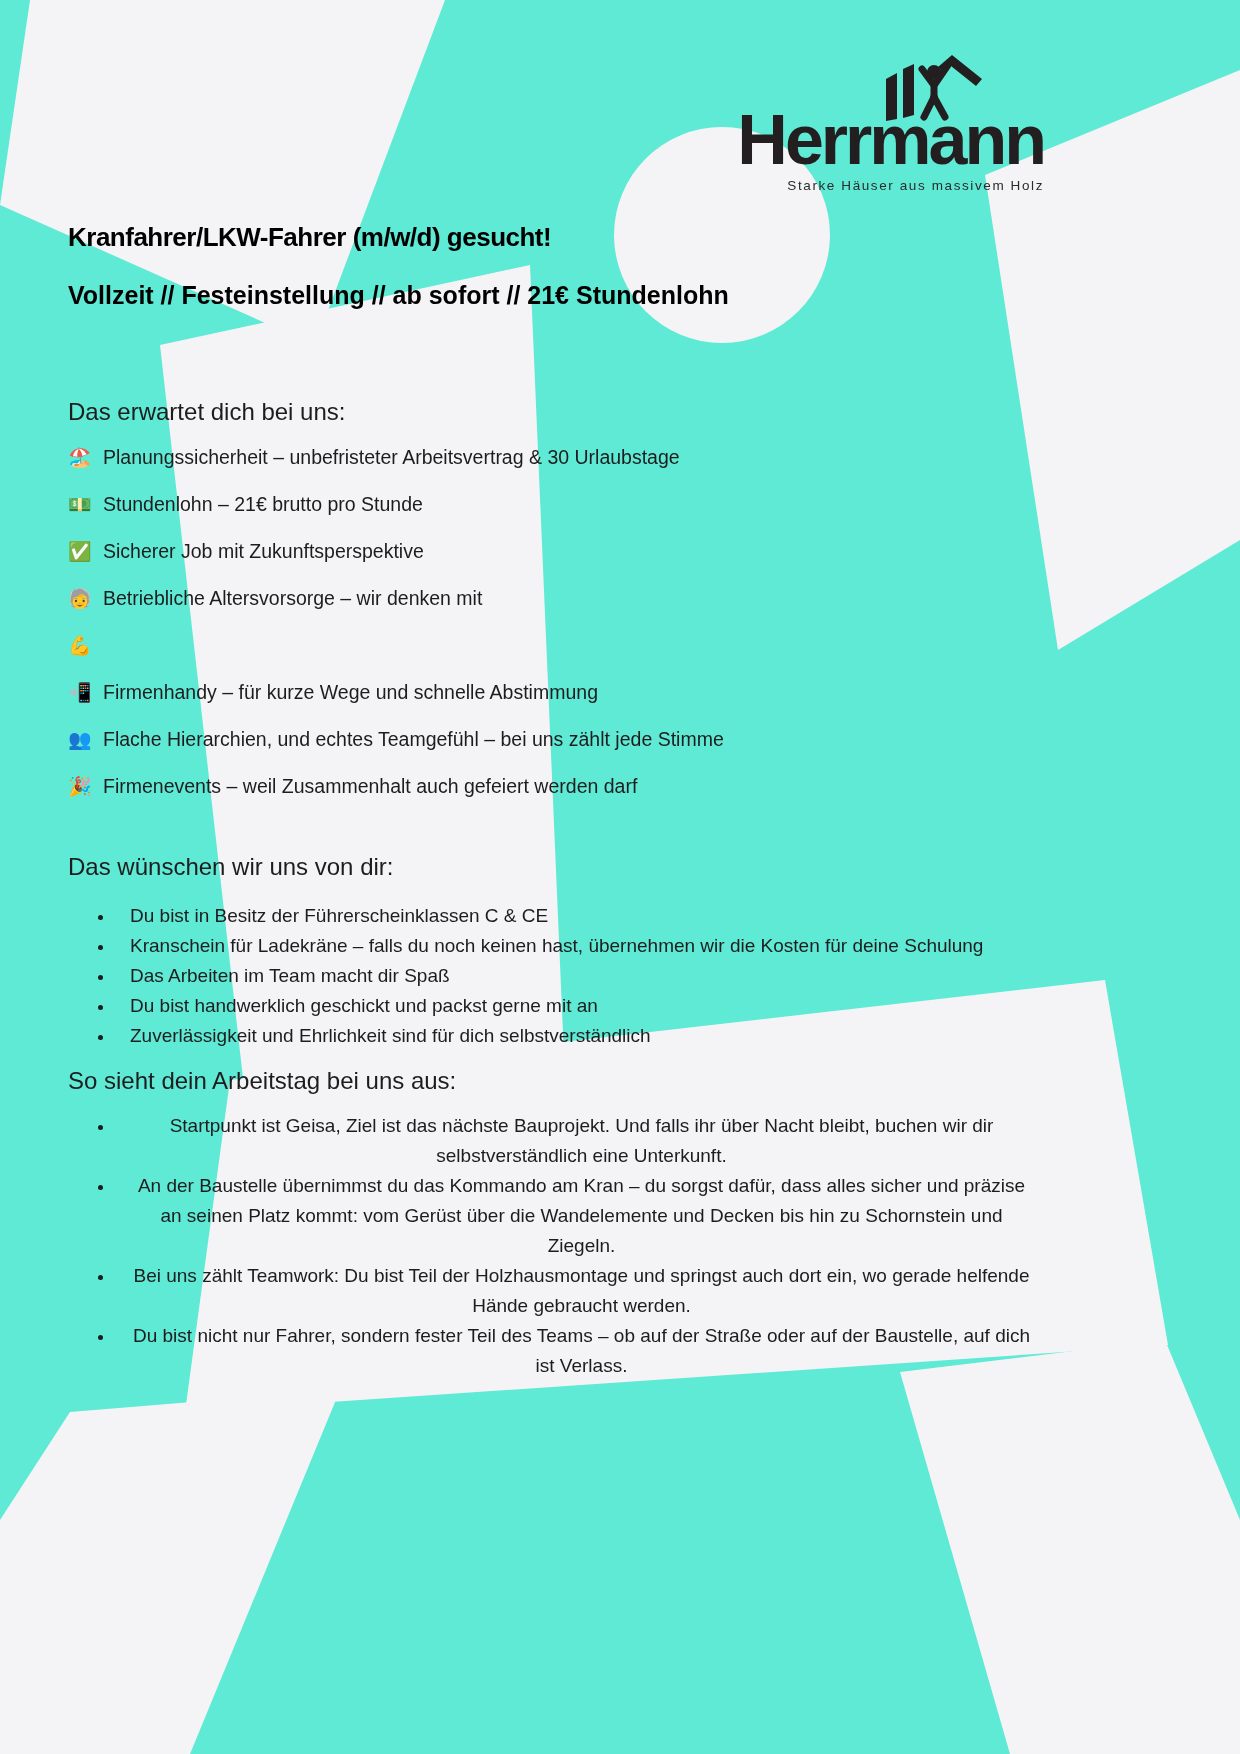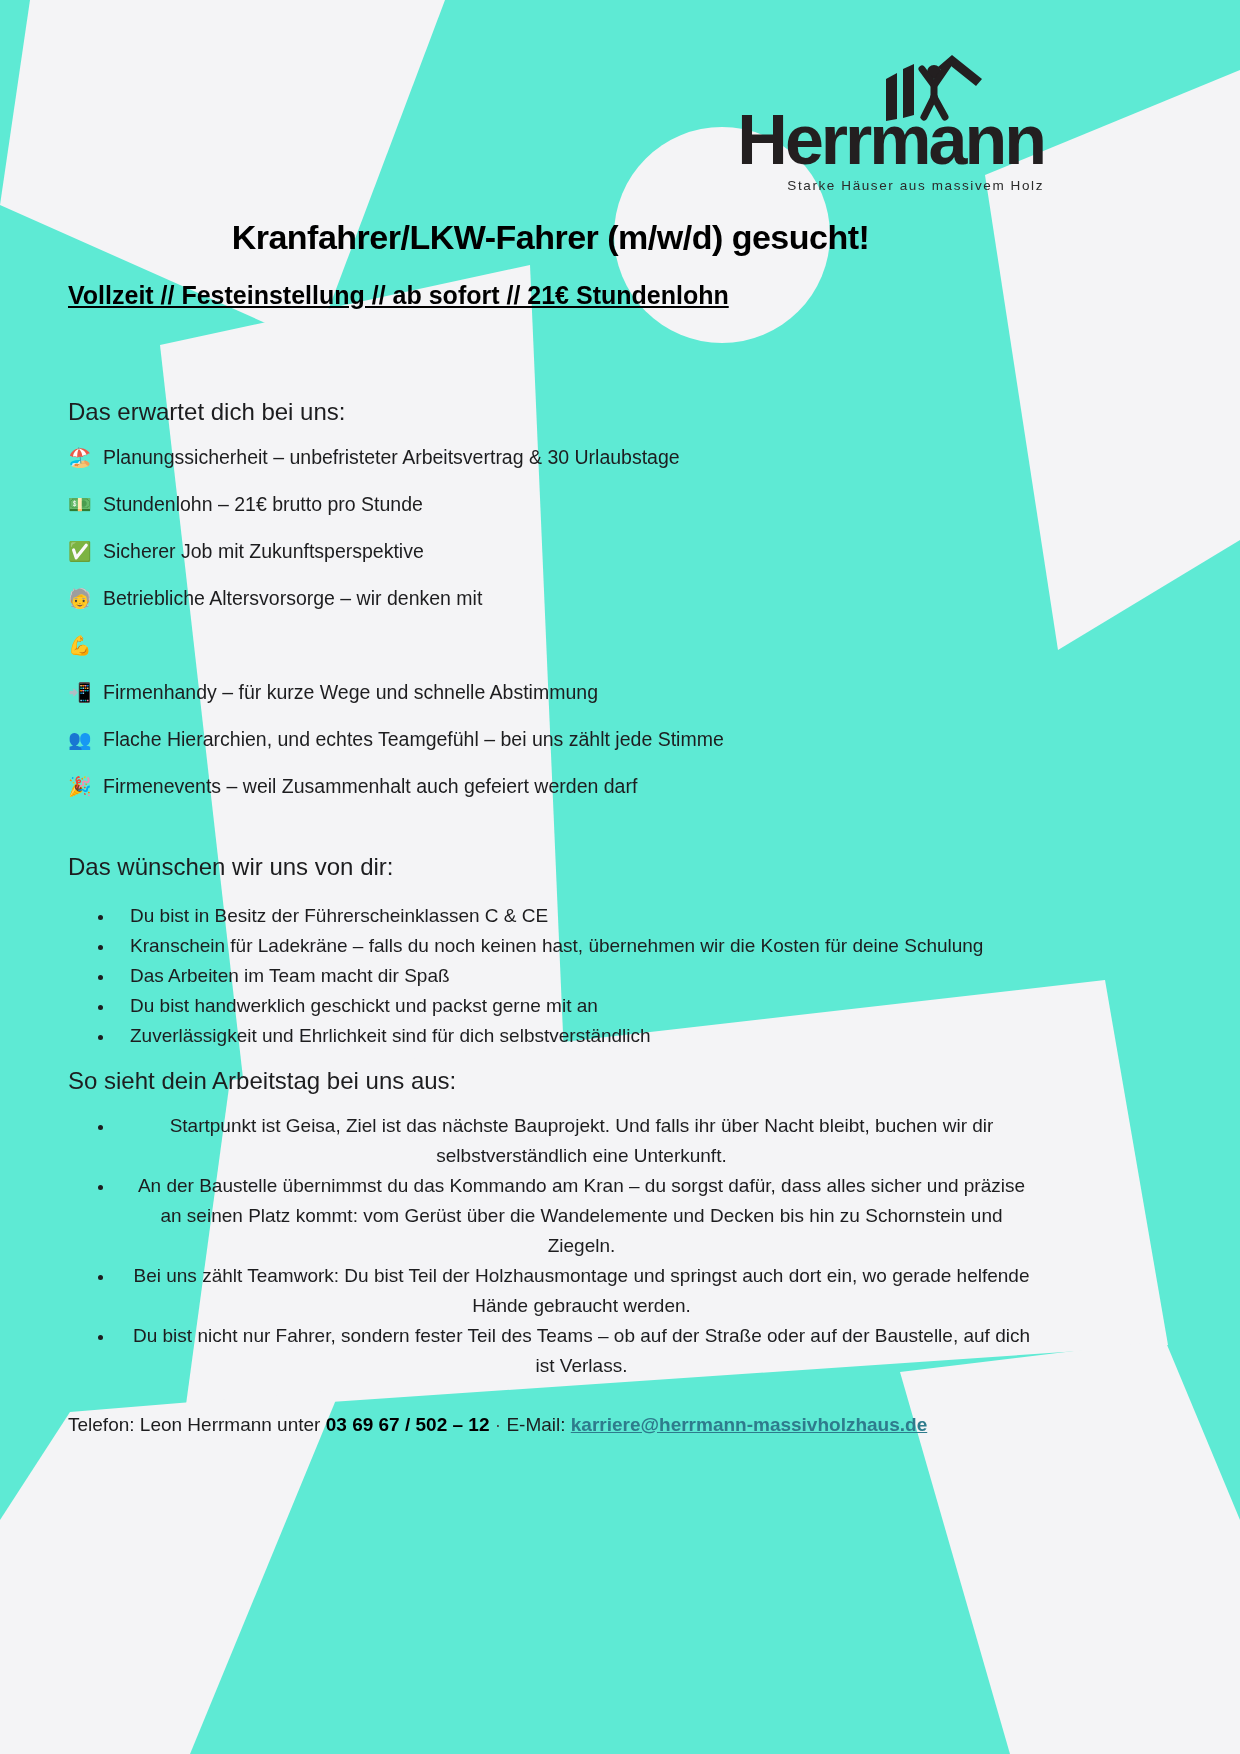--- a/index.html
+++ b/index.html
@@ -18,26 +18,25 @@
   .logo-icon{position:absolute;top:0;right:62px;}
   .brand{
     font-size:70px;font-weight:bold;letter-spacing:-3px;line-height:1;
     color:#231f20;margin-top:50px;white-space:nowrap;
   }
   .tagline{
     font-size:13.5px;font-weight:normal;letter-spacing:1.6px;color:#2b2b2b;
     margin-top:3px;white-space:nowrap;
   }
   h1.title{
-    margin:218px 0 0 0;font-size:34px;line-height:38px;font-weight:bold;color:#000;
+    margin:218px 0 0 0;font-size:26px;line-height:38px;font-weight:bold;color:#000;
     letter-spacing:-0.5px;
-    text-align:center;
   }
   h2.subtitle{
-    margin:24px 0 0 0;font-size:25px;line-height:30px;font-weight:bold;color:#000;text-decoration:underline;
+    margin:24px 0 0 0;font-size:25px;line-height:30px;font-weight:bold;color:#000;
   }
   .sec-heading{font-size:24px;line-height:24px;margin:0;font-weight:normal;color:#1d1d1f;}
   .benefits-heading{margin-top:90px;}
   .emoji-list{list-style:none;margin:22px 0 0 0;padding:0;}
   .emoji-list li{
     display:flex;align-items:center;font-size:19.5px;line-height:22px;margin-bottom:25px;
   }
   .emoji{display:inline-block;min-width:24px;margin-right:11px;font-size:19px;
     font-family:"DejaVu Sans",sans-serif;}
   .wishes-heading{margin-top:58px;}
@@ -146,23 +145,16 @@
 
     <p class="sec-heading workday-heading">So sieht dein Arbeitstag bei uns aus:</p>
     <ul class="bullets workday">
       <li>Startpunkt ist Geisa, Ziel ist das nächste Bauprojekt. Und falls ihr über Nacht bleibt, buchen wir dir selbstverständlich eine Unterkunft.</li>
       <li>An der Baustelle übernimmst du das Kommando am Kran – du sorgst dafür, dass alles sicher und präzise an seinen Platz kommt: vom Gerüst über die Wandelemente und Decken bis hin zu Schornstein und Ziegeln.</li>
       <li>Bei uns zählt Teamwork: Du bist Teil der Holzhausmontage und springst auch dort ein, wo gerade helfende Hände gebraucht werden.</li>
       <li>Du bist nicht nur Fahrer, sondern fester Teil des Teams – ob auf der Straße oder auf der Baustelle, auf dich ist Verlass.</li>
     </ul>
 
     <section class="contact">
-      <p class="phone-line">
-        <span>Telefon: Leon Herrmann unter</span>
-        <span class="phone-number">03 69 67 / 502 – 12</span>
-        <span class="dot-sep">·</span>
-        <span>E-Mail:</span>
-        <a class="email-link">karriere@herrmann-massivholzhaus.de</a>
-      </p>
     </section>
 
   </main>
 </div>
 
 </body></html>

